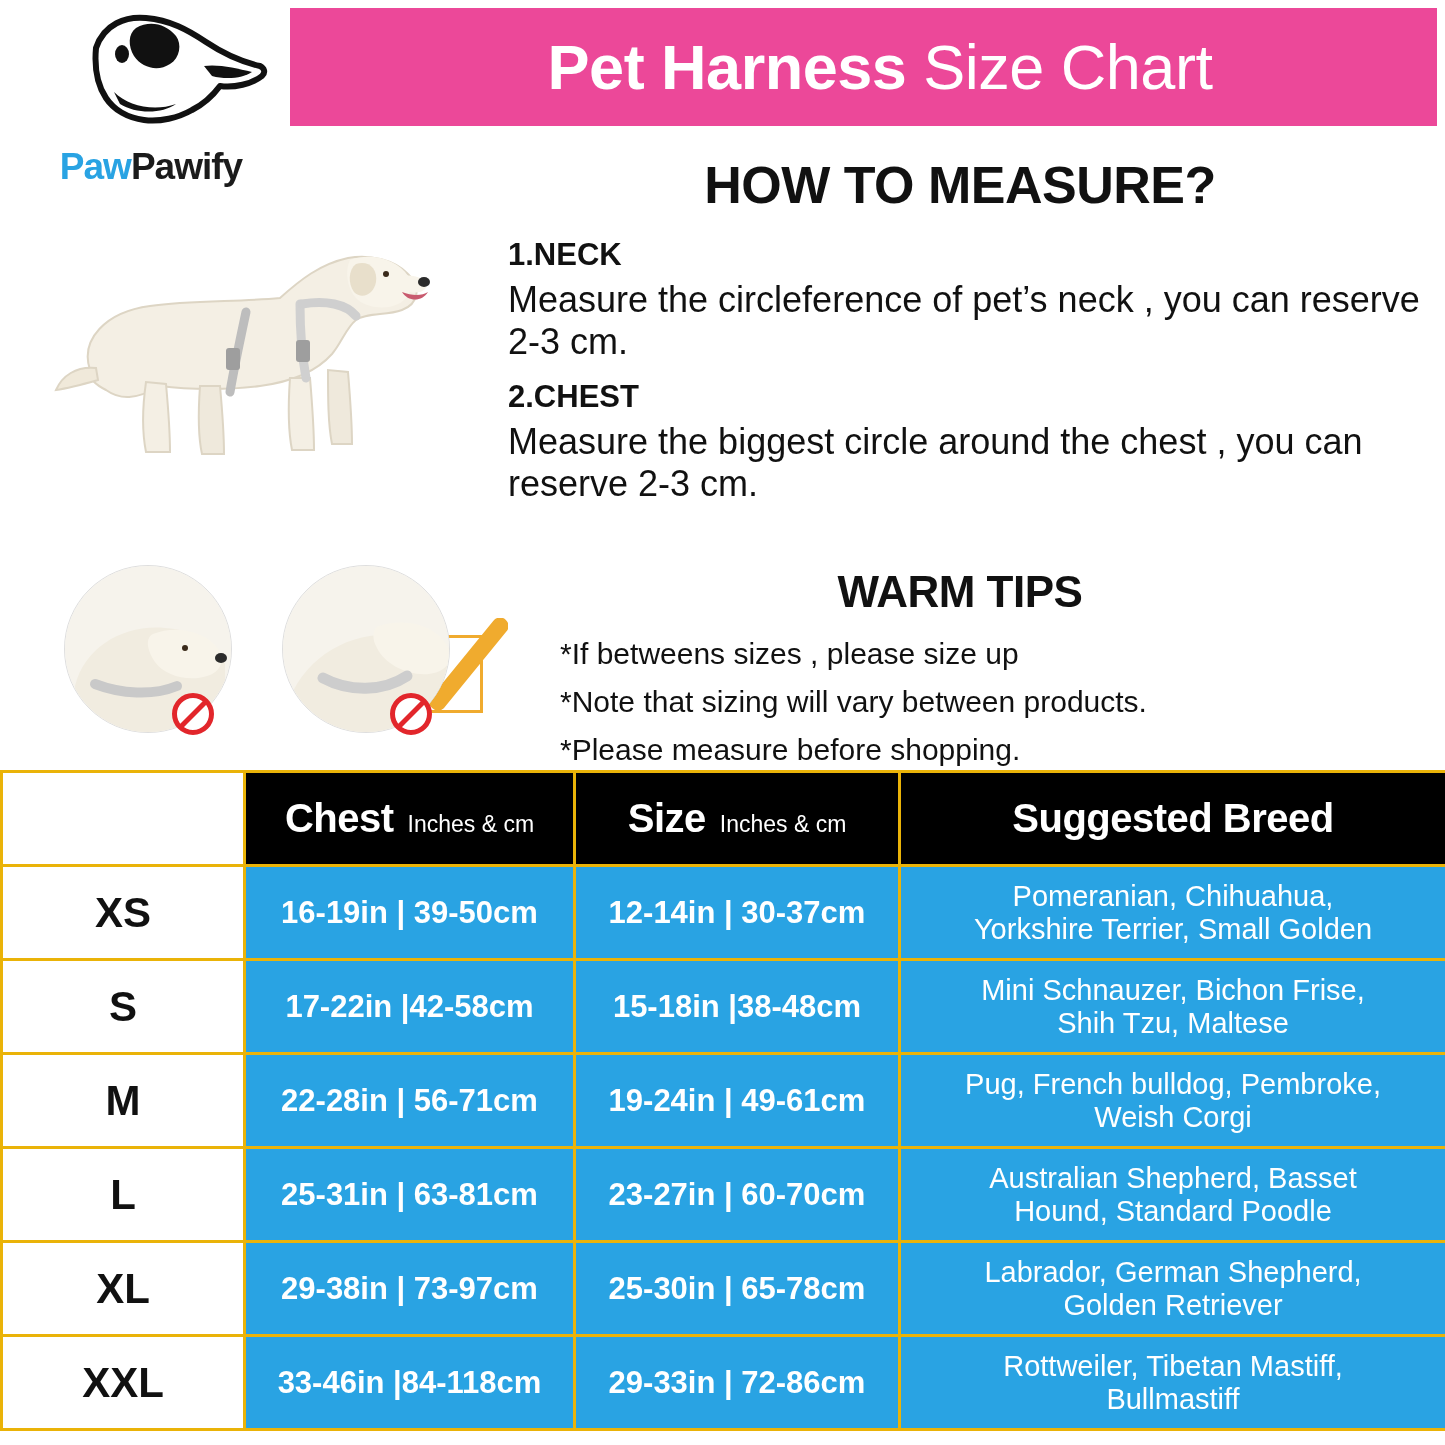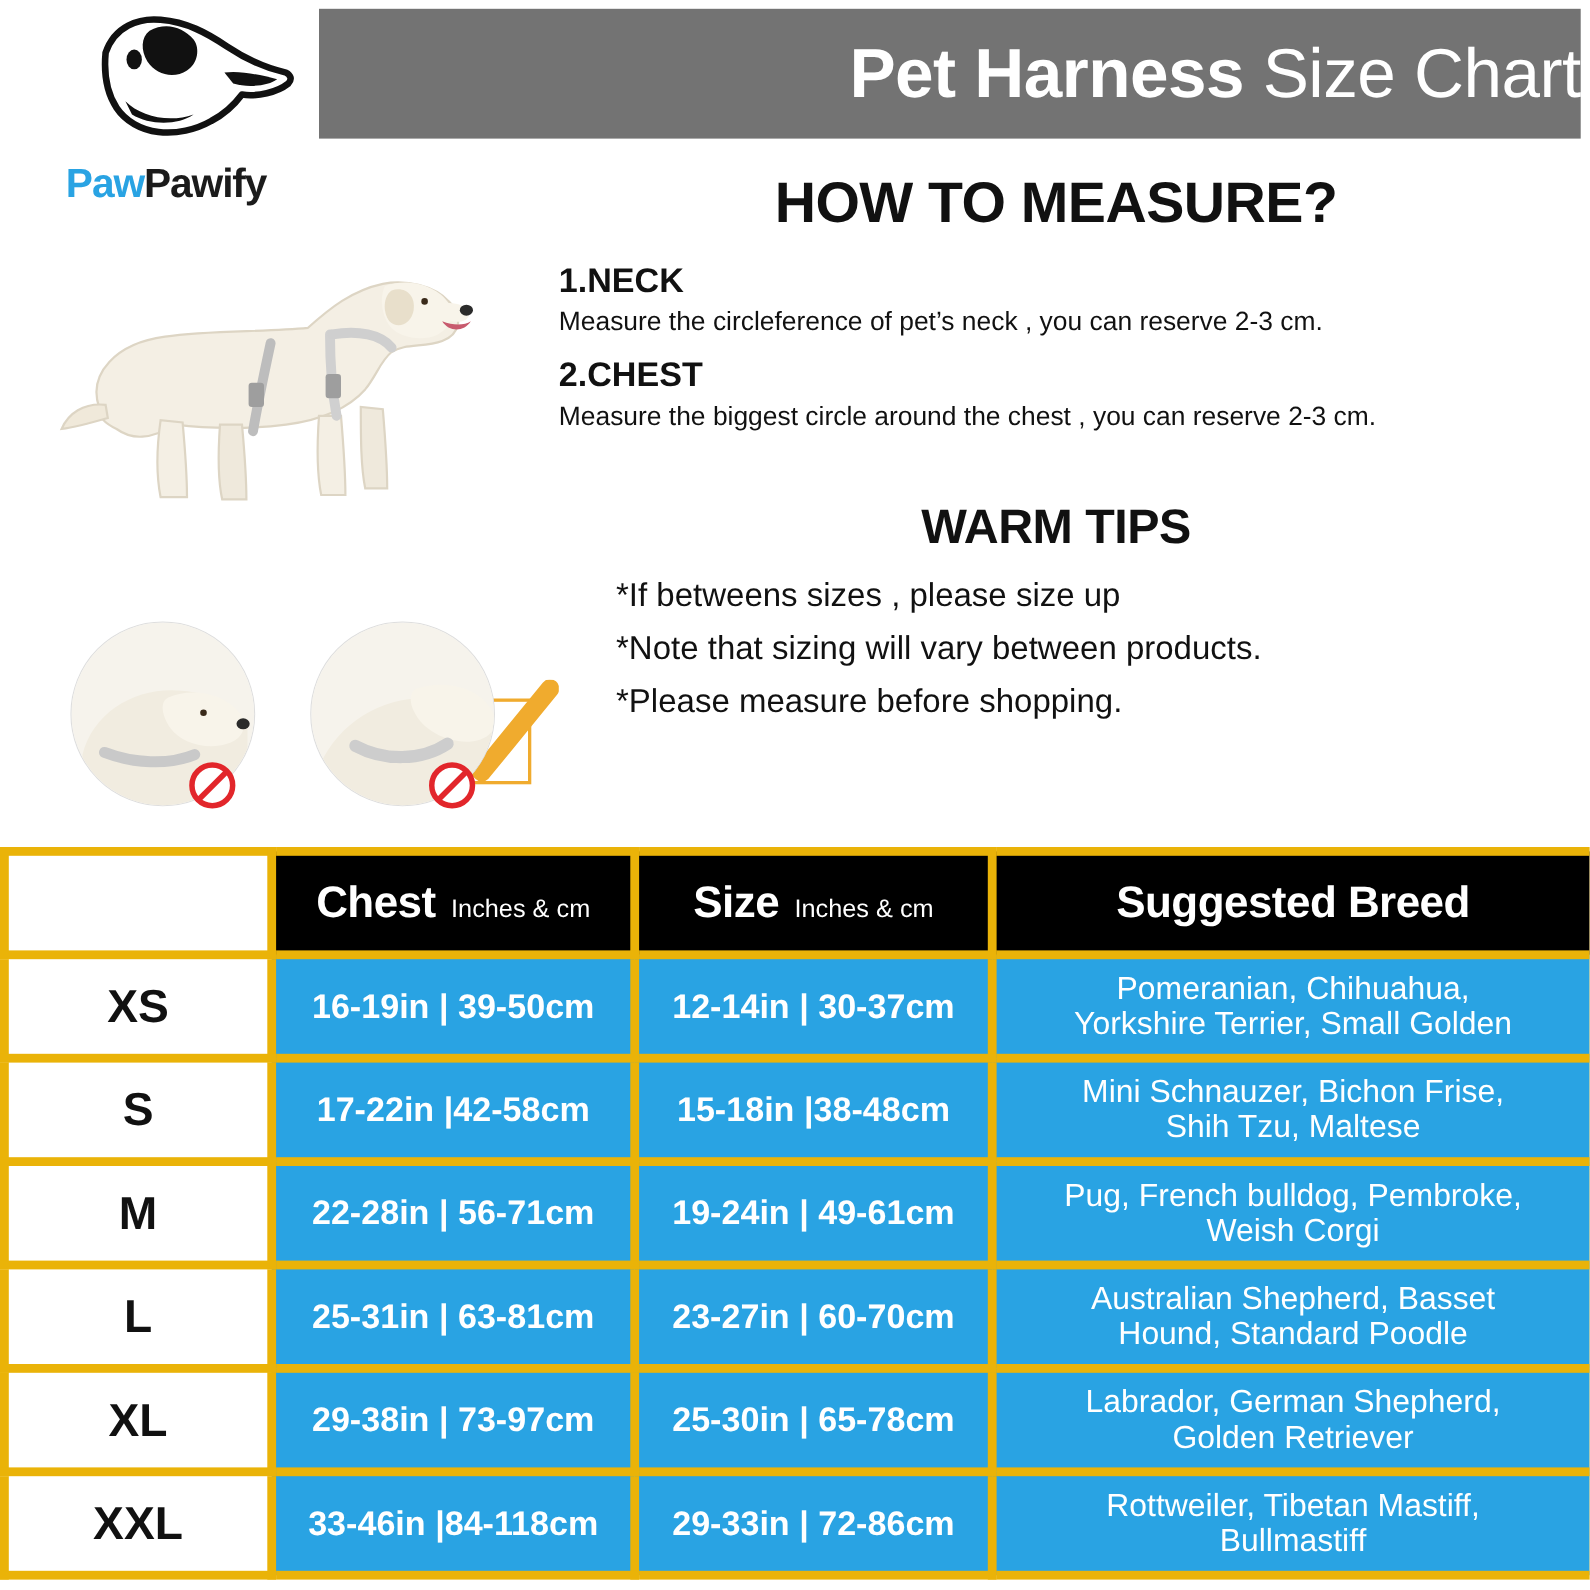--- a/index.html
+++ b/index.html
@@ -14,24 +14,24 @@
     position: relative;
     width: 1445px; height: 1445px;
     background: #ffffff;
   }
 
   
   .header-bar {
     position: absolute;
     left: 290px; top: 8px;
     width: 1147px; height: 118px;
-    background: #737373;
+    background: #ec4899;
     display: flex;
     align-items: center;
-    justify-content: flex-end;
+    justify-content: center;
     padding-left: 33px;
   }
   .header-title {
     color: #ffffff;
     font-size: 63px;
     letter-spacing: -0.5px;
     white-space: nowrap;
     line-height: 1;
   }
   .header-title .bold {
@@ -131,21 +131,21 @@
     margin-bottom: 22px;
   }
   .step-title {
     font-size: 31px;
     font-weight: bold;
     color: #111111;
     margin-left: 18px;
     margin-bottom: 6px;
   }
   .step-text {
-    font-size: 24px;
+    font-size: 36px;
     color: #111111;
     margin-left: 18px;
     margin-bottom: 16px;
   }
   .tips-heading {
     text-align: center;
     font-size: 44px;
     font-weight: bold;
     color: #111111;
     letter-spacing: -0.5px;
@@ -161,21 +161,21 @@
 
   
   .table {
     position: absolute;
     left: 0px; top: 770px;
     width: 1445px;
     border-collapse: collapse;
     table-layout: fixed;
   }
   .table td, .table th {
-    border: 8px solid #eab308;
+    border: 3px solid #eab308;
     padding: 0;
   }
   .col-size  { width: 243px; }
   .col-chest { width: 330px; }
   .col-neck  { width: 325px; }
   .col-breed { width: 547px; }
 
   .hd {
     background: #000000;
     color: #ffffff;

